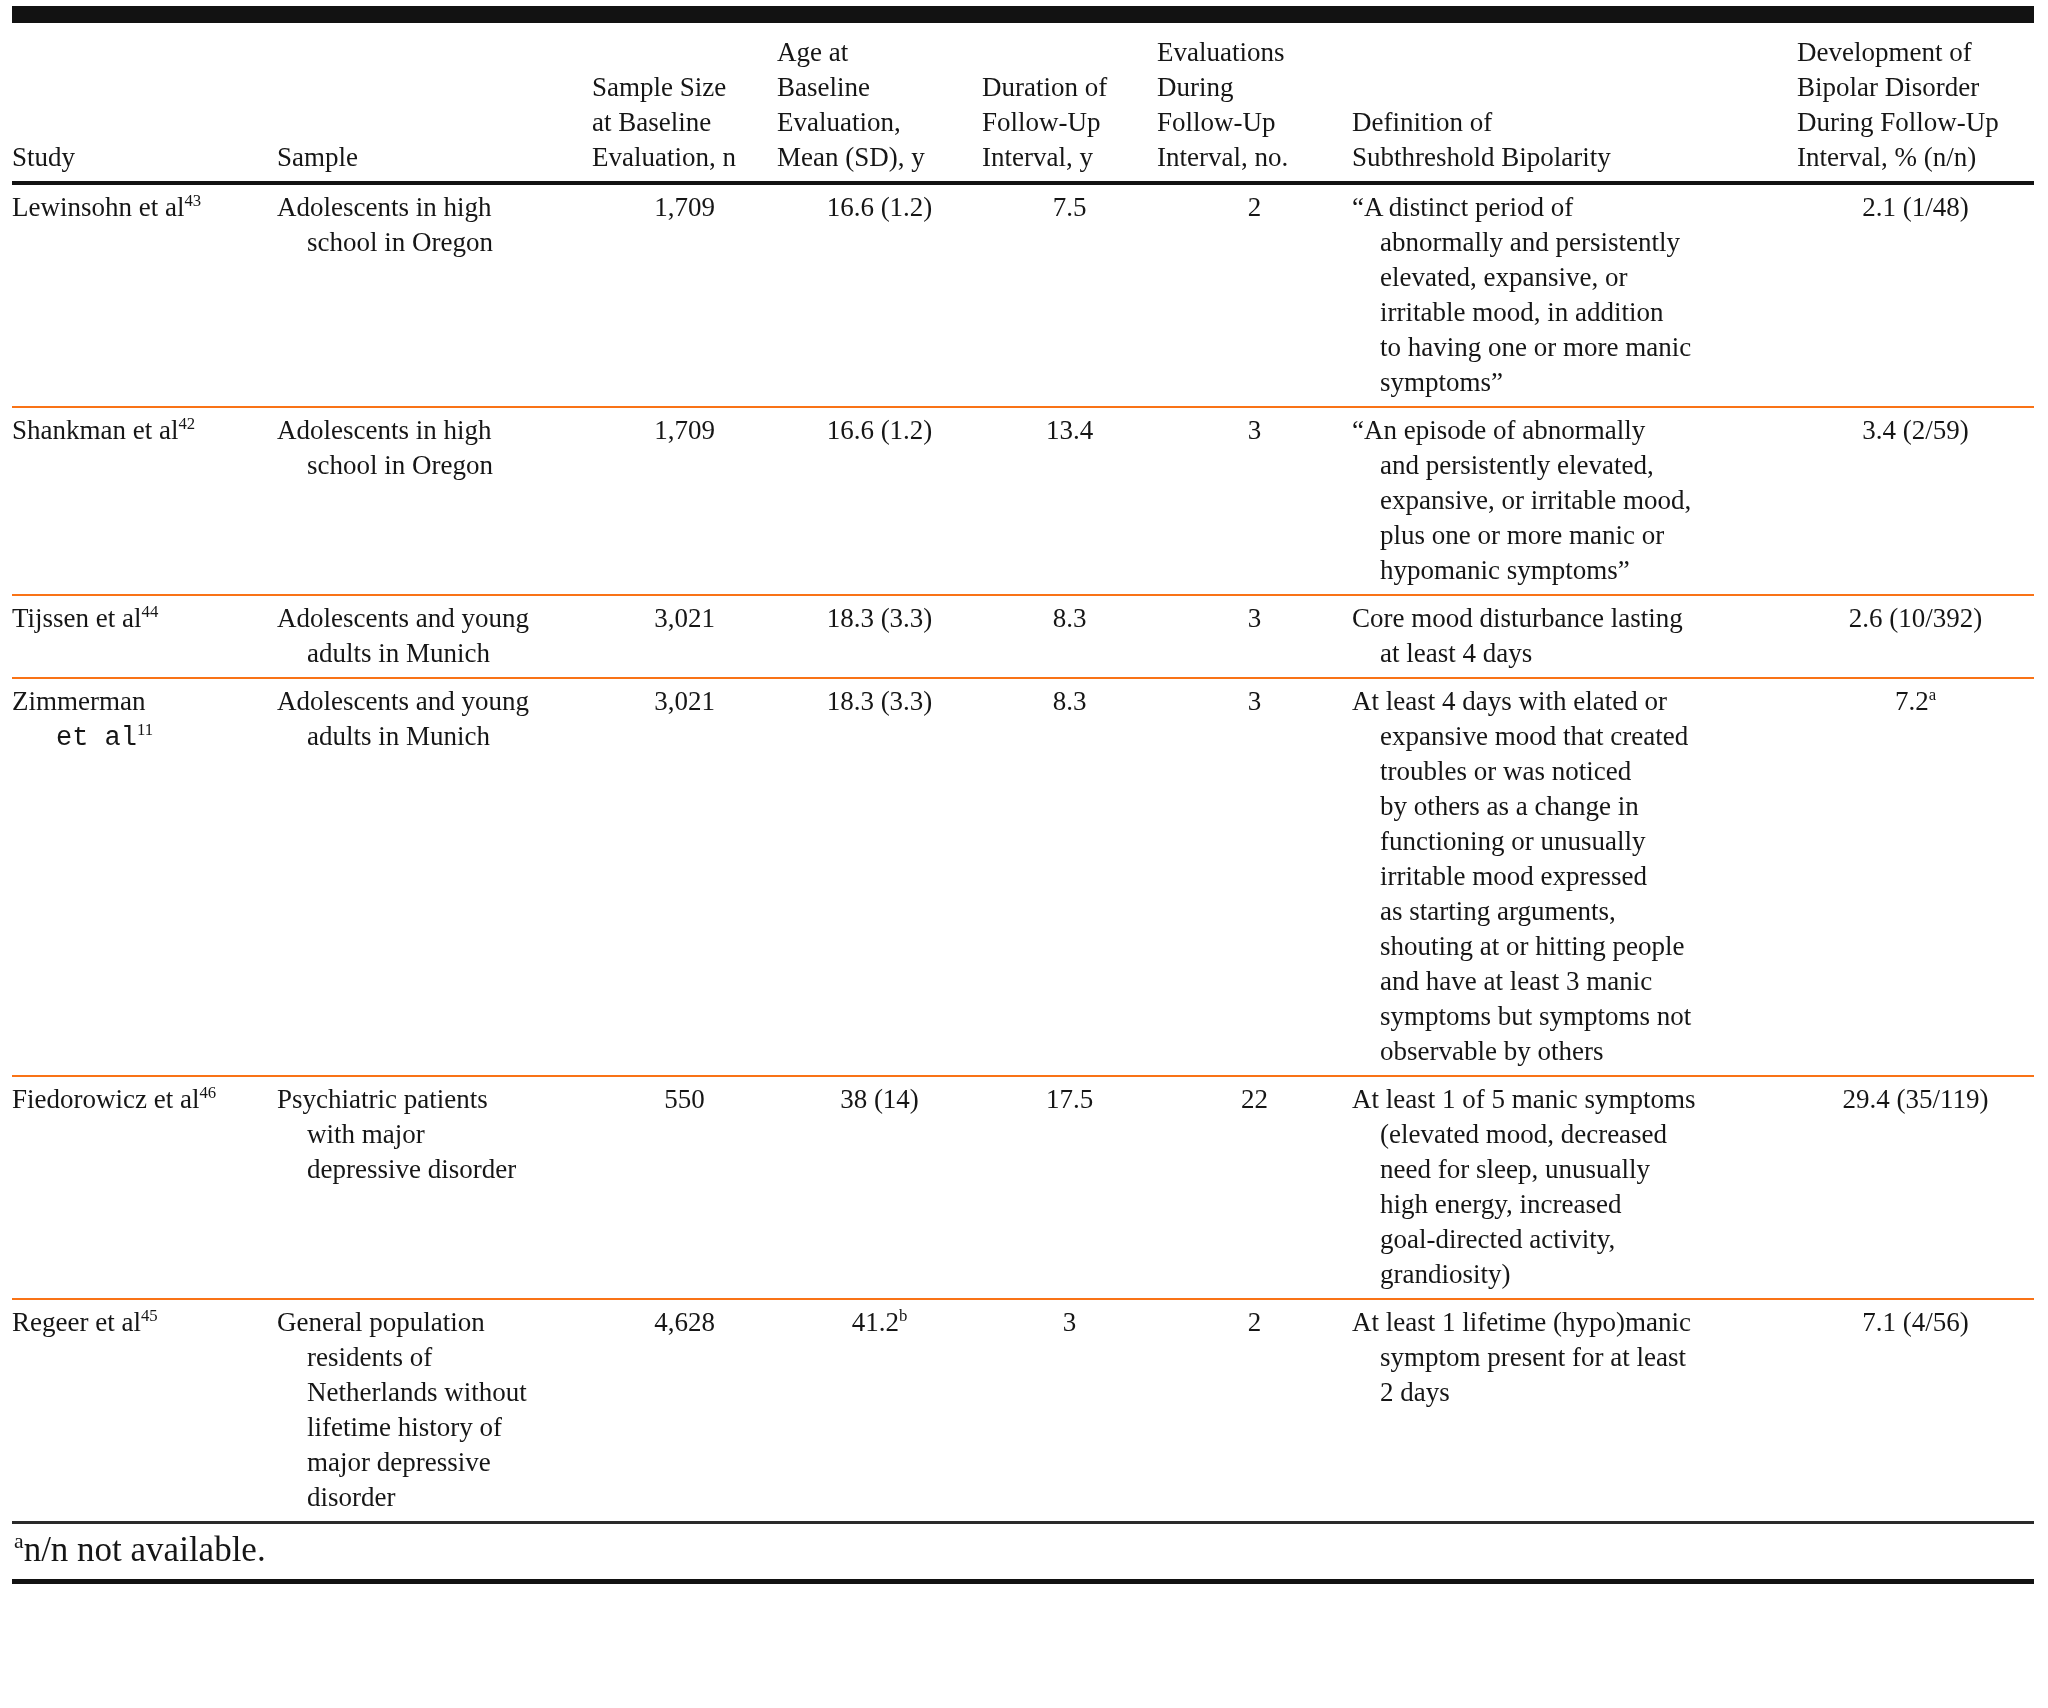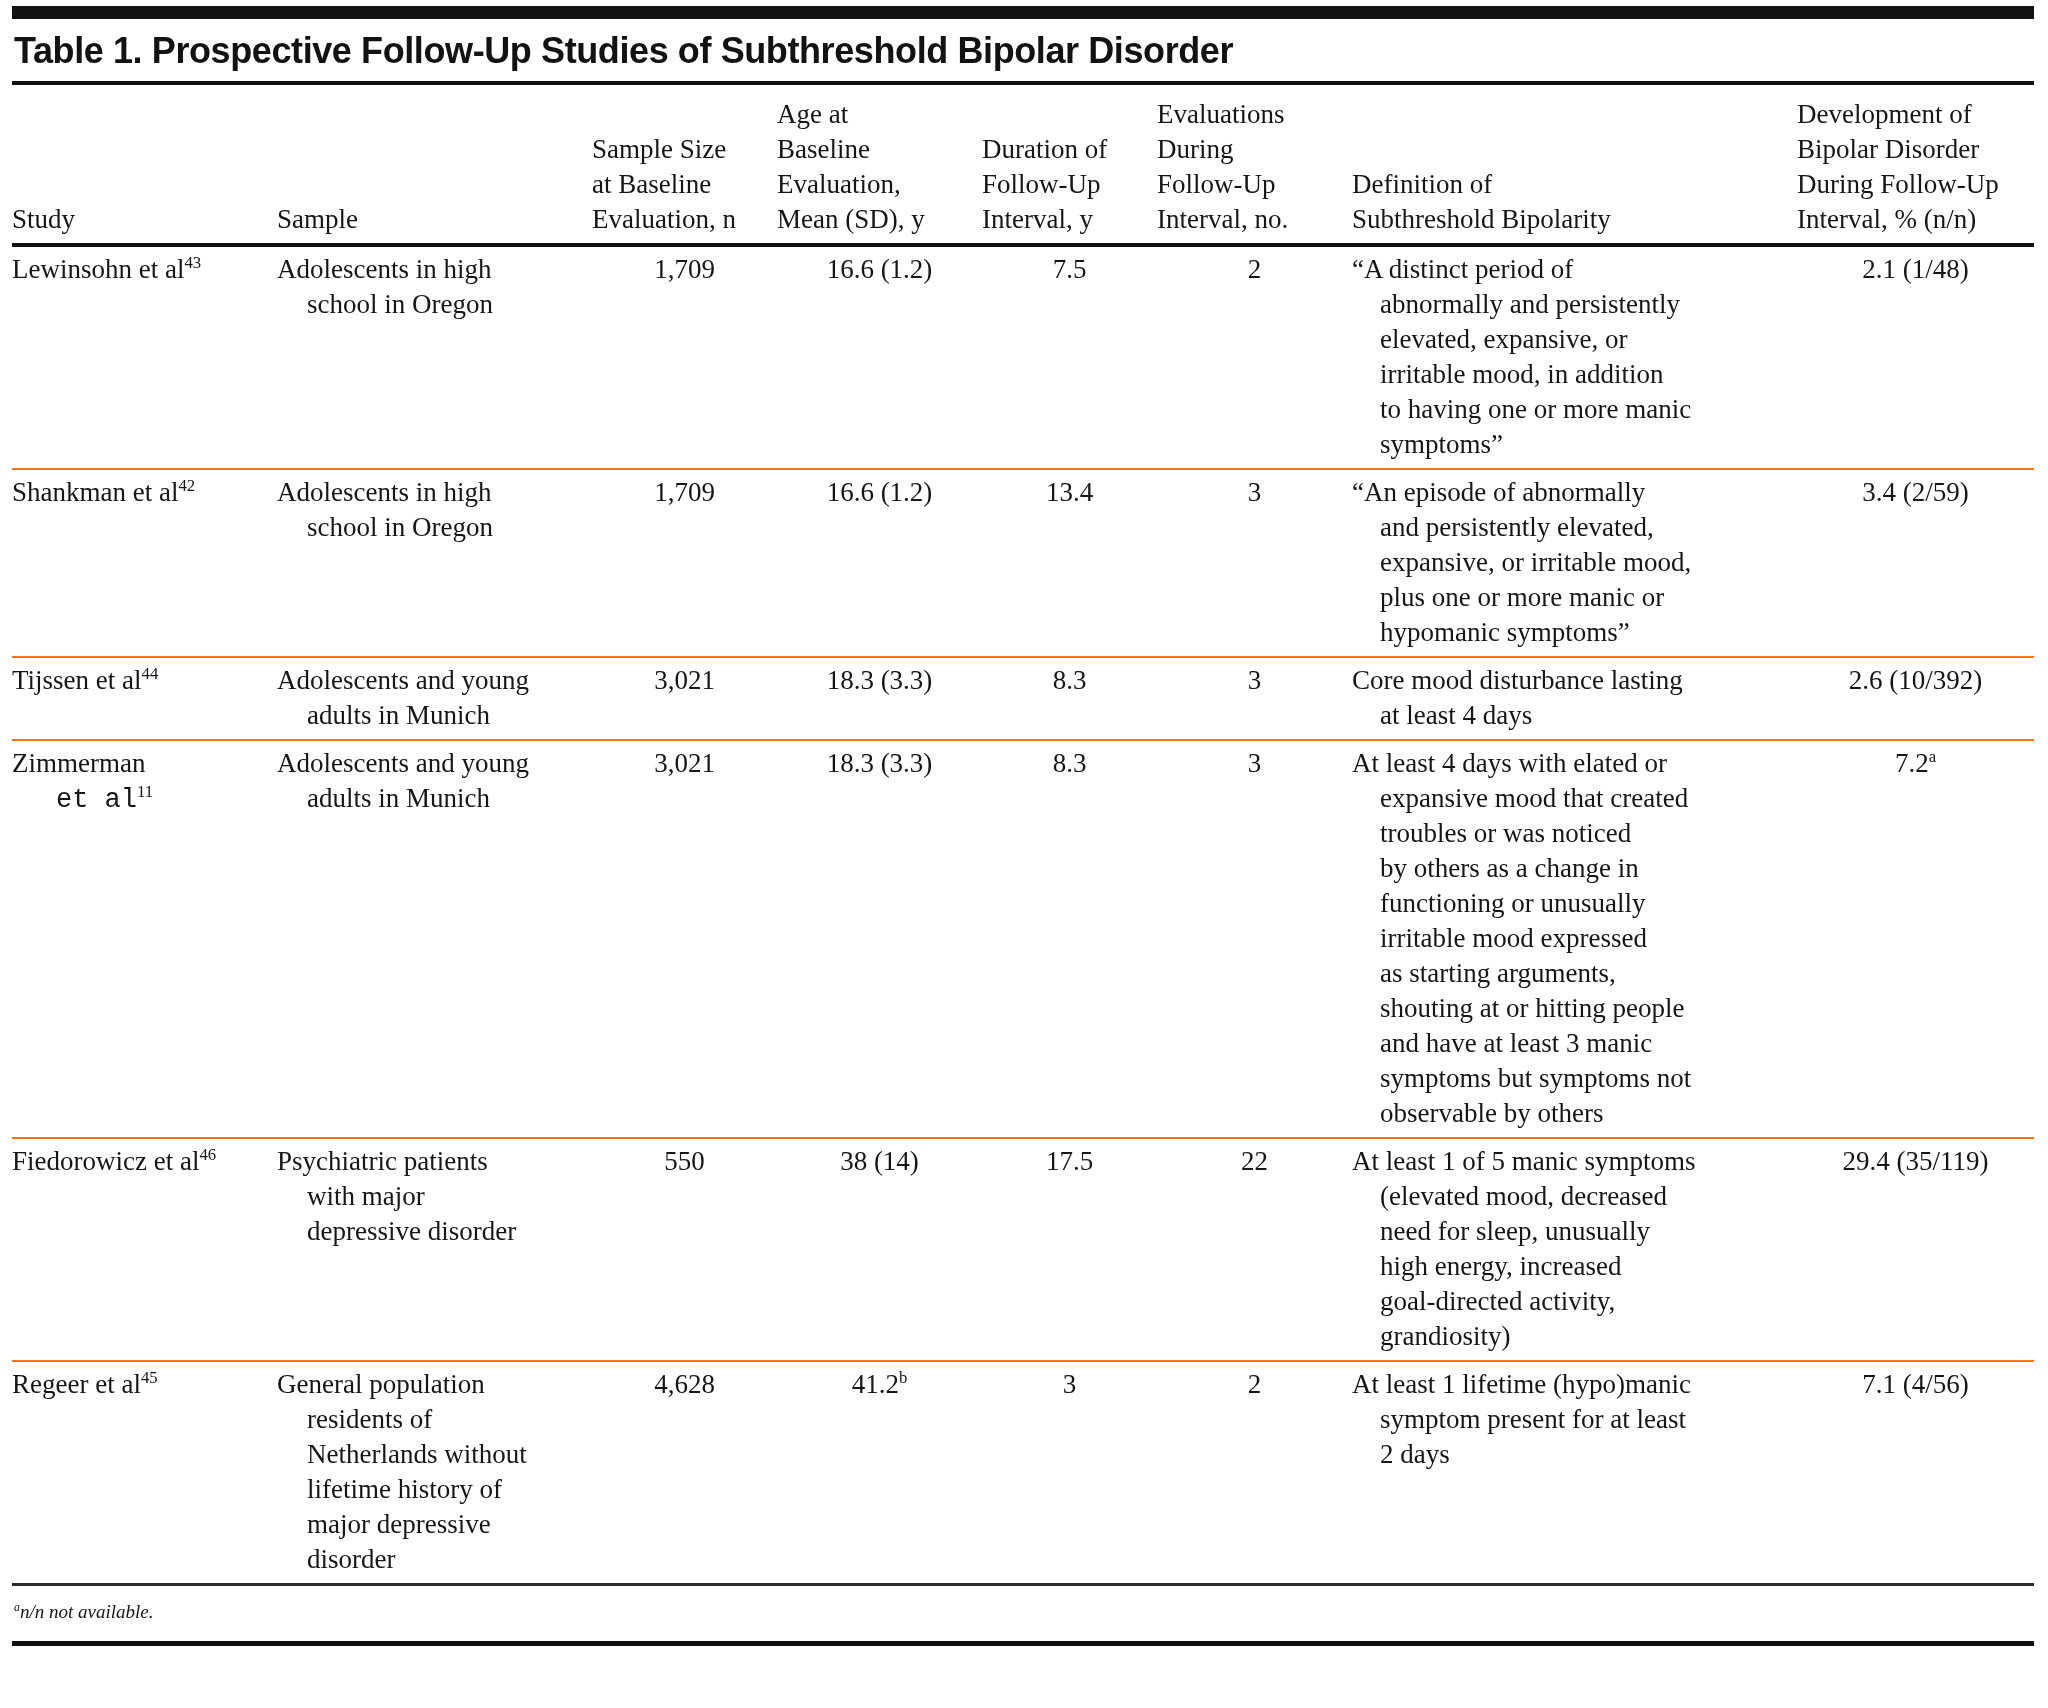--- a/index.html
+++ b/index.html
@@ -29,31 +29,30 @@
   thead tr{border-bottom:4px solid #121212;}
   tbody td{vertical-align:top;padding:5px 0 6px 0;text-align:left;}
   tbody td.c{text-align:center;}
   tbody tr + tr{border-top:2px solid #f97316;}
   .pre{white-space:pre-line;}
   .hang{padding-left:30px;text-indent:-30px;}
   .hang-def{padding-left:28px;text-indent:-28px;margin-left:27px;}
   .study-line2{margin-left:44px;font-family:Liberation Mono, monospace;}
   sup{font-size:0.62em;vertical-align:super;line-height:0;}
   .rule-above-foot{height:3px;background:#2a2a2a;}
-  .footnotes{padding:8px 0 12px 2px;font-size:19px;line-height:35px;font-style:italic;}
+  .footnotes{padding:8px 0 12px 2px;font-size:35px;line-height:35px;}
   .rule-bottom{height:5px;background:#121212;margin-bottom:6px;}
 </style>
 </head>
 <body>
 
 <div class="page">
 
   <div class="rule-top"></div>
 
-  <h1 class="table-title">Table 1. Prospective Follow-Up Studies of Subthreshold Bipolar Disorder</h1>
 
   <div class="rule-under-title"></div>
 
   <table>
     <colgroup>
       <col class="c-study">
         <col class="c-sample">
         <col class="c-n">
         <col class="c-age">
       <col class="c-dur">

